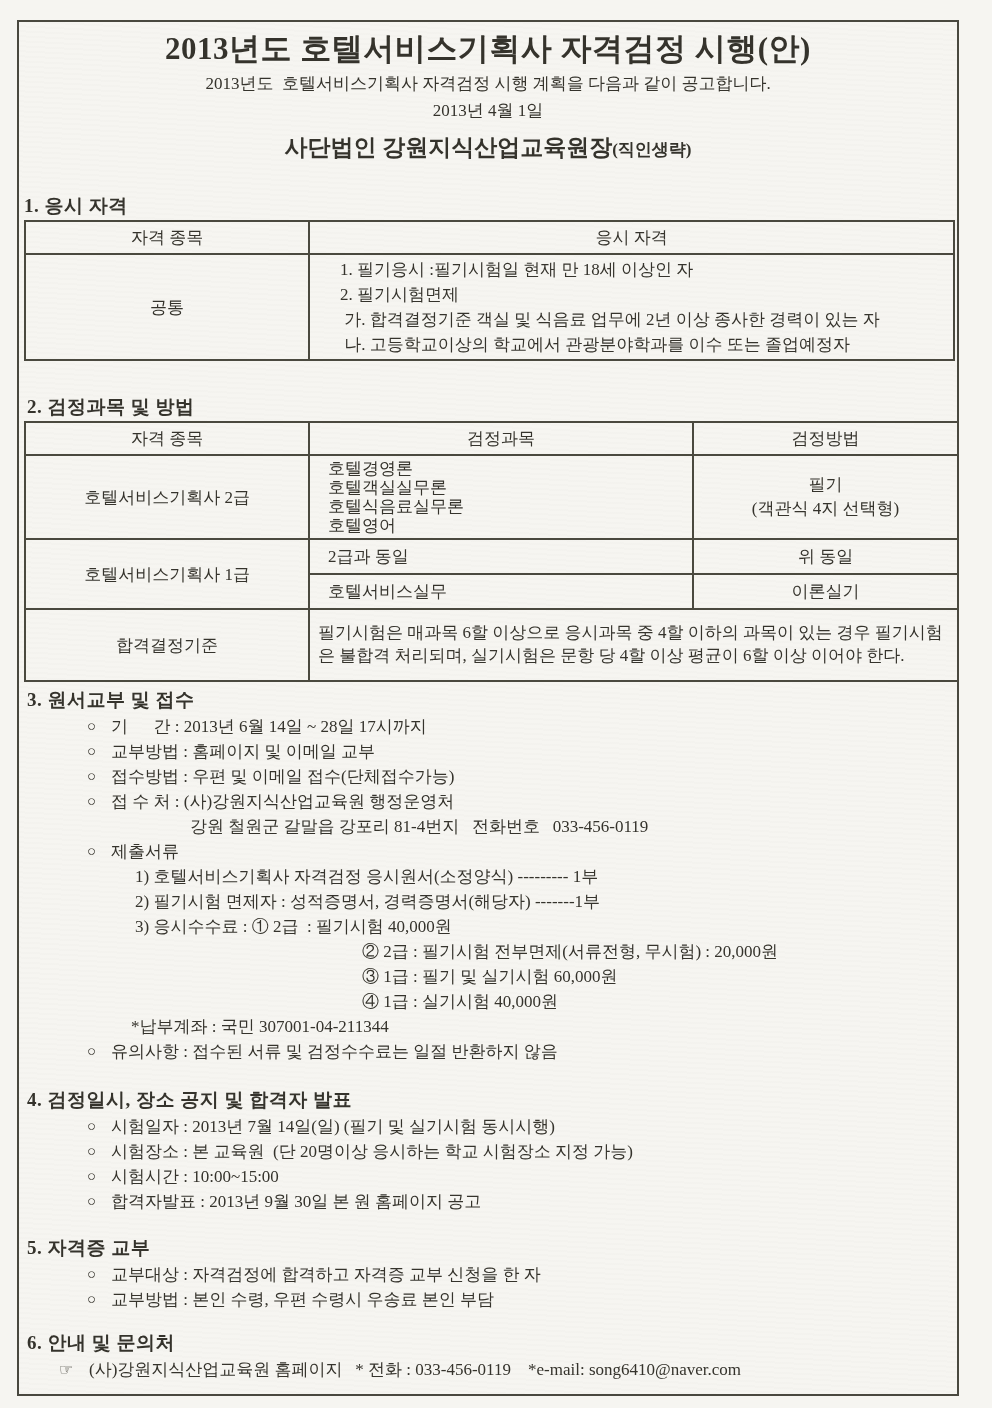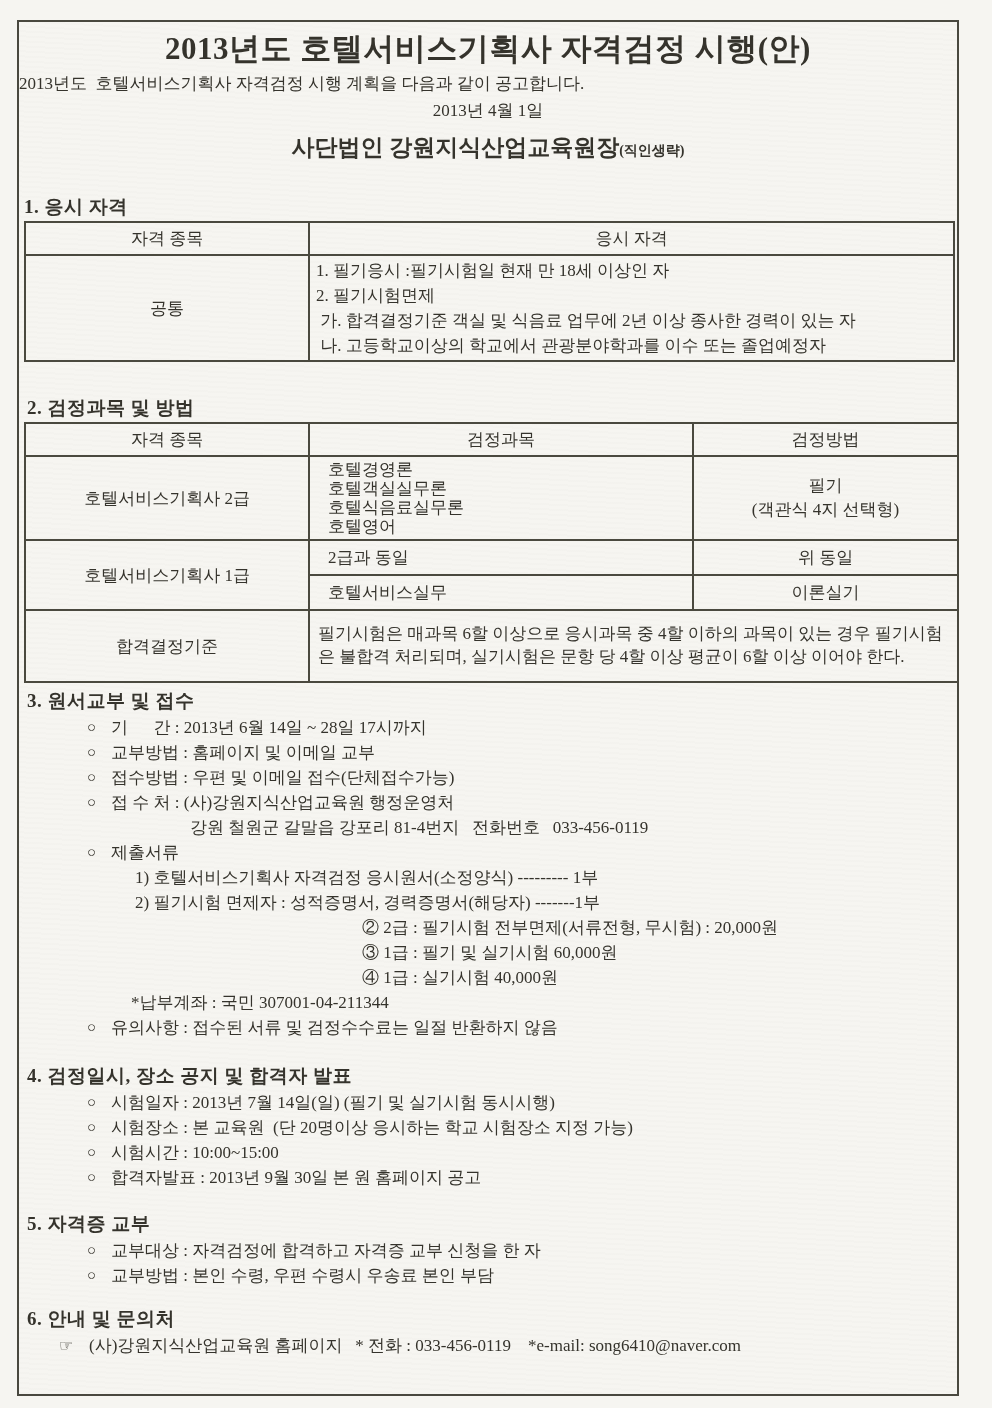--- a/index.html
+++ b/index.html
@@ -16,24 +16,24 @@
     width:942px; height:1376px;
     border:2px solid #49483f;
     box-sizing:border-box;
     background:
       repeating-linear-gradient(3deg, rgba(90,88,80,0.015) 0 2px, rgba(0,0,0,0) 2px 5px);
   }
   .pre { white-space:pre-wrap; }
 
   
   .title   { margin-top:6px; text-align:center; font-size:31px; font-weight:bold; letter-spacing:0.5px; line-height:42px; }
-  .subtitle{ margin-top:2px; text-align:left; font-size:17px; line-height:23px; }
+  .subtitle{ margin-top:2px; text-align:center; font-size:17px; line-height:23px; }
   .date    { margin-top:4px; text-align:center; font-size:17px; line-height:23px; }
   .issuer  { margin-top:10px; text-align:center; font-size:23px; font-weight:bold; line-height:31px; }
-  .issuer-note { font-size:14px; }
+  .issuer-note { font-size:17px; }
 
   
   .sec-heading { font-size:19px; font-weight:bold; line-height:24px; padding-left:8px; letter-spacing:0.5px; }
   .sh1 { margin-top:29px; padding-left:5px; }
   .sh2 { margin-top:34px; }
   .sh3 { margin-top:6px; }
   .sh4 { margin-top:24px; }
   .sh5 { margin-top:22px; }
   .sh6 { margin-top:19px; }
 
@@ -46,21 +46,21 @@
   }
   .tbl th, .tbl td {
     border:2px solid #4a493f;
     padding:0; vertical-align:middle;
   }
   .tbl th { font-weight:normal; text-align:center; height:31px; }
   .t1-c1 { width:282px; }
   .t2-c1 { width:282px; } .t2-c2 { width:382px; } .t2-c3 { width:263px;margin-top:32px; }
   td.cc { text-align:center; }
   td.req-cell { vertical-align:top; padding:2px 4px 2px 6px; }
-  .req-line { line-height:25px; }
+  .req-line { line-height:25px;margin-left:24px; }
   td.subj-cell { vertical-align:middle; padding:3px 4px 3px 18px; }
   .subj-line { line-height:19px; }
   td.method-cell { text-align:center; }
   .method-line { line-height:24px; }
   tr.r-sub td { height:27px; }
   td.crit-cell { padding:1px 8px 3px 8px; line-height:23px; }
   tr.r-crit td.cc { height:70px; }
 
   
   .item { display:flex; align-items:flex-start; line-height:25px; font-size:17px; height:25px; }
@@ -163,20 +163,23 @@
   <div class="item ind-main">
     <span class="bullet">○</span>
     <span class="pre">제출서류</span>
   </div>
   <div class="item ind-doc">
     <span class="pre">1) 호텔서비스기획사 자격검정 응시원서(소정양식) --------- 1부</span>
   </div>
   <div class="item ind-doc">
     <span class="pre">2) 필기시험 면제자 : 성적증명서, 경력증명서(해당자) -------1부</span>
   </div>
+  <div class="item ind-doc">
+    <span class="pre">3) 응시수수료 : ① 2급  : 필기시험 40,000원</span>
+  </div>
   <div class="item ind-fee">
     <span class="pre">② 2급 : 필기시험 전부면제(서류전형, 무시험) : 20,000원</span>
   </div>
   <div class="item ind-fee">
     <span class="pre">③ 1급 : 필기 및 실기시험 60,000원</span>
   </div>
   <div class="item ind-fee">
     <span class="pre">④ 1급 : 실기시험 40,000원</span>
   </div>
   <div class="item ind-acct">

